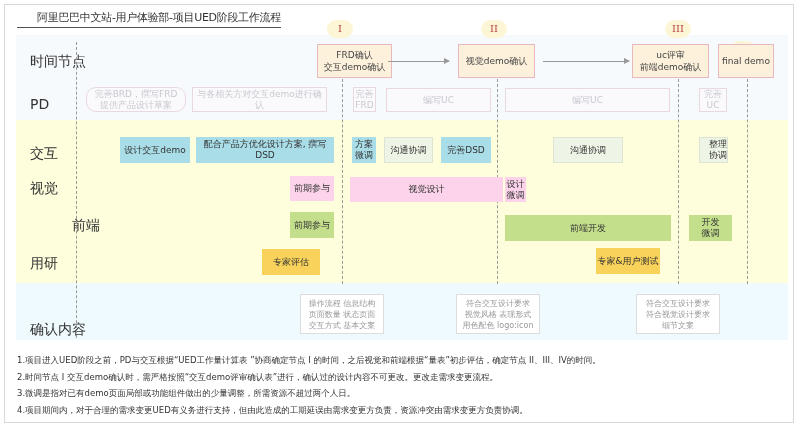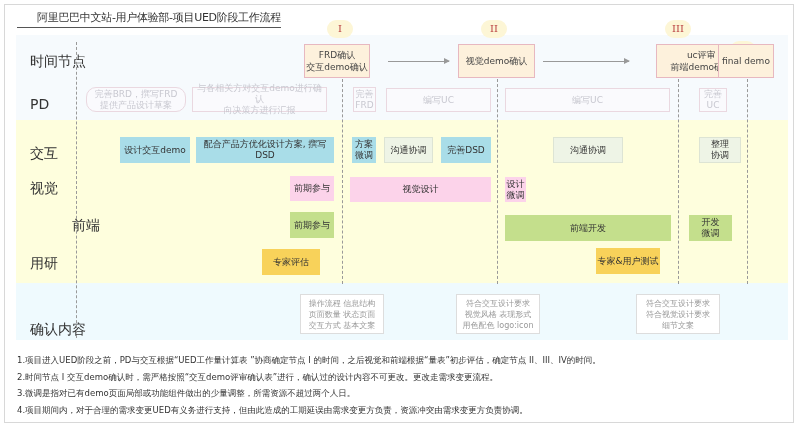--- a/index.html
+++ b/index.html
@@ -49,30 +49,30 @@
 <div class="dash" style="left:342px;top:79px;height:205px;"></div>
 <div class="dash" style="left:497px;top:79px;height:205px;"></div>
 <div class="dash" style="left:678px;top:79px;height:205px;"></div>
 <div class="dash" style="left:747px;top:79px;height:205px;"></div>
 
 <div class="roman" style="left:327px;">I</div>
 <div class="roman" style="left:481px;">II</div>
 <div class="roman" style="left:665px;">III</div>
 <div class="roman" style="left:730px;margin-top:21px;">IV</div>
 
-<div class="mile" style="left:304px;width:66px;">
+<div class="mile" style="left:317px;width:75px;">
   <div>
       <div>FRD确认</div>
       <div>交互demo确认</div>
     </div>
 </div>
 <div class="mile" style="left:458px;width:77px;">
   <div>视觉demo确认</div>
 </div>
-<div class="mile" style="left:656px;width:77px;justify-content:flex-end;">
+<div class="mile" style="left:632px;width:77px;">
   <div>
       <div>uc评审</div>
       <div>前端demo确认</div>
     </div>
 </div>
 <div class="mile" style="left:718px;width:56px;">
   <div>final demo</div>
 </div>
 
 <div class="arrow" style="left:388px;top:61px;width:61px;"></div>
@@ -80,21 +80,20 @@
 
 <div class="task faded" style="left:86px;top:87px;width:100px;height:25px;border-radius:10px;">
     <div>
       <div>完善BRD，撰写FRD</div>
       <div>提供产品设计草案</div>
     </div>
   </div>
 <div class="task faded" style="left:192px;top:87px;width:135px;height:25px;">
     <div>
       <div>与各相关方对交互demo进行确认</div>
-      <div>向决策方进行汇报</div>
     </div>
   </div>
 <div class="task faded" style="left:353px;top:87px;width:23px;height:25px;">
     <div>
       <div>完善</div>
       <div>FRD</div>
     </div>
   </div>
 <div class="task faded" style="left:386px;top:88px;width:105px;height:24px;">
     <div>编写UC</div>
@@ -123,31 +122,31 @@
   </div>
 <div class="task pale" style="left:384px;top:137px;width:49px;height:26px;">
     <div>沟通协调</div>
   </div>
 <div class="task blue" style="left:441px;top:137px;width:50px;height:26px;">
     <div>完善DSD</div>
   </div>
 <div class="task pale" style="left:553px;top:137px;width:70px;height:26px;">
     <div>沟通协调</div>
   </div>
-<div class="task pale" style="left:699px;top:137px;width:42px;height:26px;">
+<div class="task pale" style="left:699px;top:137px;width:29px;height:26px;justify-content:flex-end;">
     <div>
       <div>整理</div>
       <div>协调</div>
     </div>
   </div>
 
 <div class="task pink" style="left:290px;top:176px;width:44px;height:25px;">
     <div>前期参与</div>
   </div>
-<div class="task pink" style="left:350px;top:177px;width:141px;height:25px;">
+<div class="task pink" style="left:350px;top:177px;width:153px;height:25px;">
     <div>视觉设计</div>
   </div>
 <div class="task pink" style="left:505px;top:177px;width:21px;height:25px;">
     <div>
       <div>设计</div>
       <div>微调</div>
     </div>
   </div>
 
 <div class="task green" style="left:290px;top:212px;width:44px;height:26px;">

